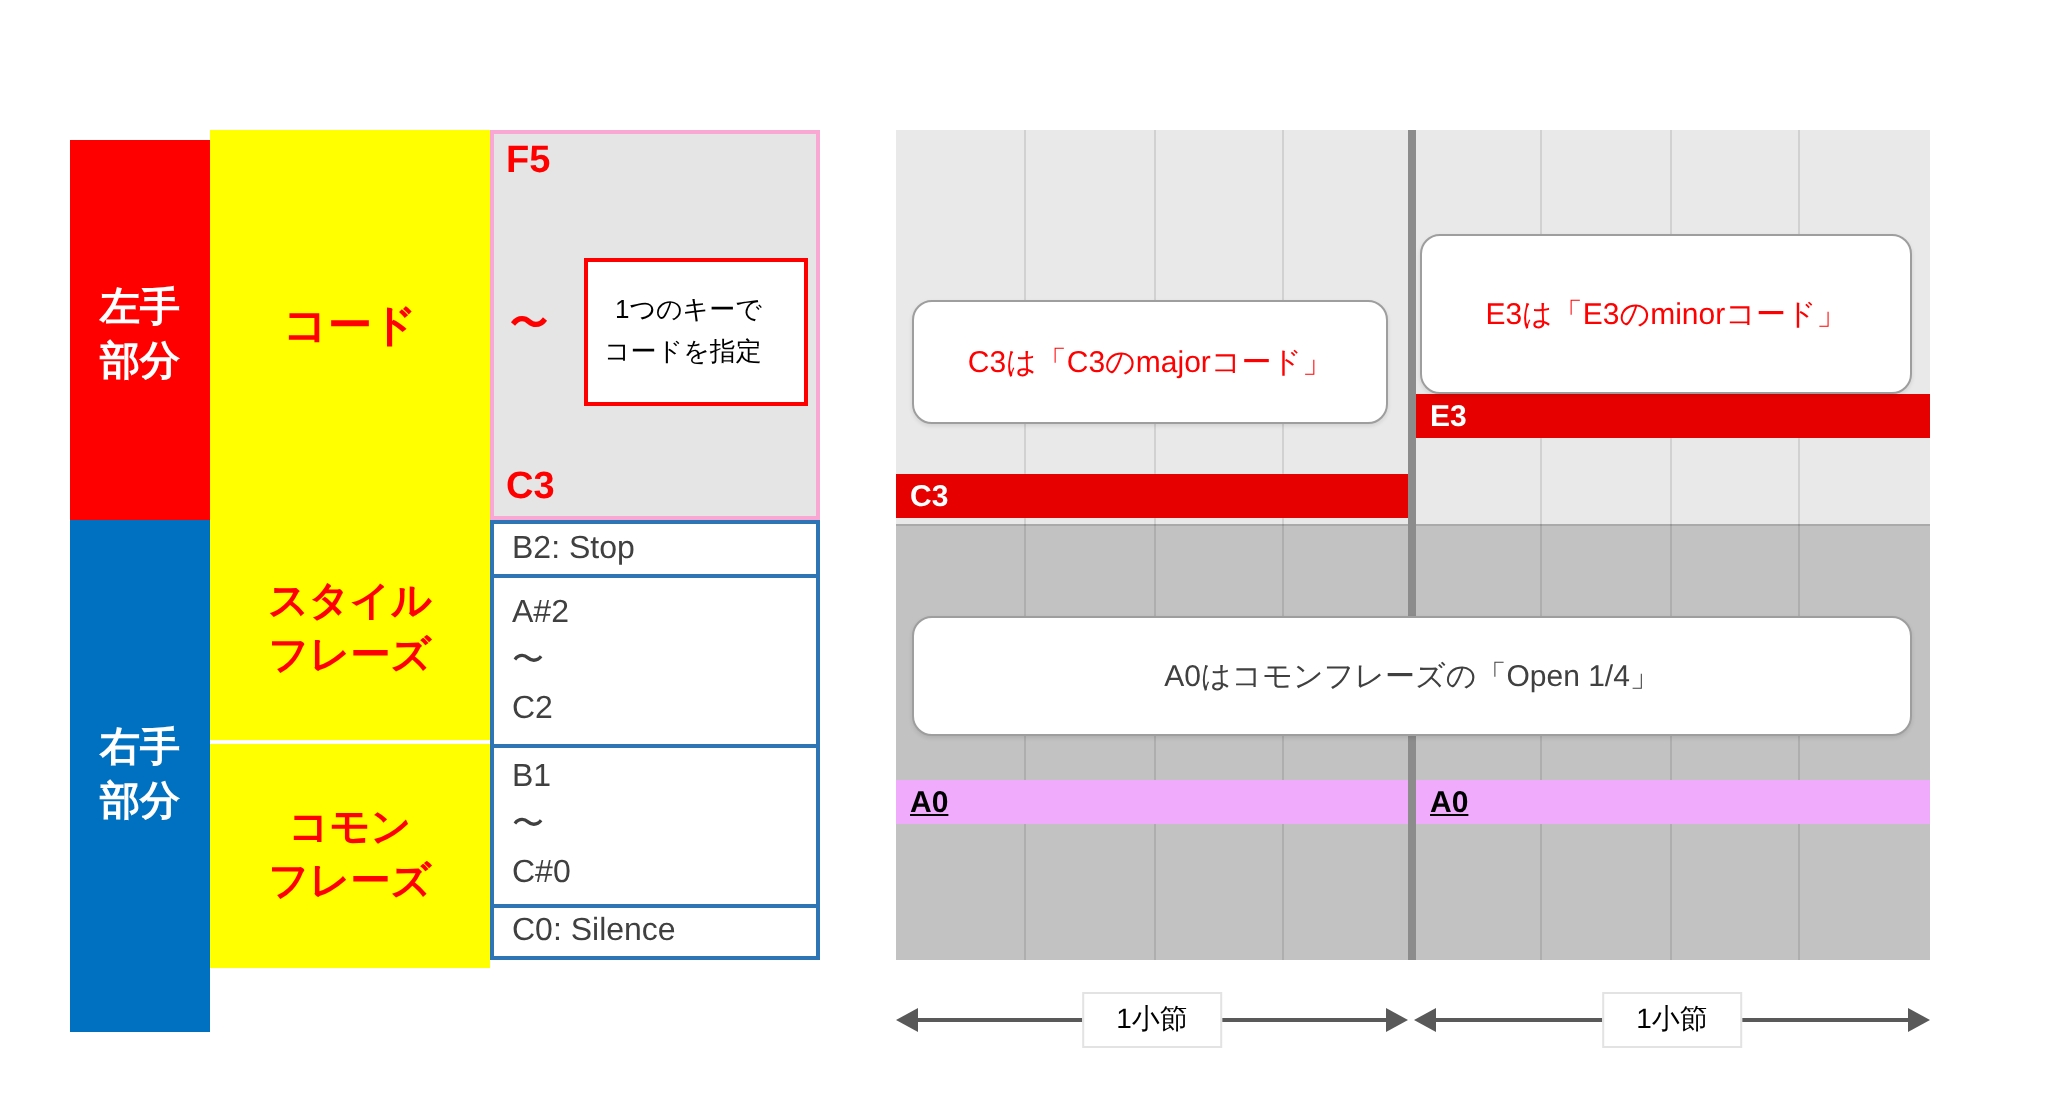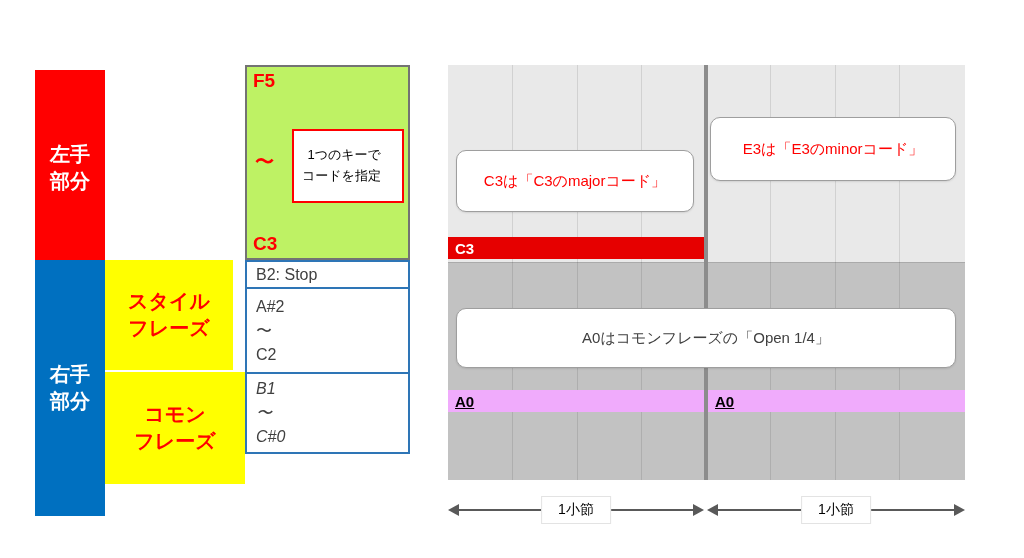--- a/index.html
+++ b/index.html
@@ -6,21 +6,21 @@
   html,body { background:#ffffff; }
   body { font-family:"Liberation Sans","DejaVu Sans",sans-serif; }
   #canvas { position:relative; width:1024px; height:558px; background:#ffffff; overflow:hidden; }
   .abs { position:absolute; }
   .preline { white-space:pre-line; }
 
   
   .cell { position:absolute; display:flex; align-items:center; justify-content:center; text-align:center; }
   .hand-cell { color:#ffffff; font-weight:bold; font-size:20px; line-height:1.35; }
   .cat-cell  { color:#ff0000; font-weight:bold; font-size:20px; line-height:1.35; }
-  .black-cell { position:absolute; background:#bef264; border:2px solid #737373; }
+  .black-cell { position:absolute; background:#e5e5e5; border:2px solid #f9a8d4; }
   .range-note { position:absolute; color:#ff0000; font-weight:bold; font-size:19px; }
   .key-callout { position:absolute; background:#ffffff; border:2px solid #ff0000;
                  display:flex; align-items:center; padding-left:8px;
                  font-size:13px; line-height:1.6; color:#000000; text-align:left; }
   .range-cell { position:absolute; left:245px; width:165px; background:#ffffff;
                 border:2px solid #2e75b6; color:#404040; font-size:16px;
                 display:flex; align-items:center; padding-left:9px; line-height:1.5; text-align:left; }
 
   
   .lane { position:absolute; left:0; width:517px; }
@@ -49,88 +49,97 @@
 </head>
 <body>
 
 <div id="canvas">
 
   <div class="cell hand-cell" style="left:35px;top:70px;width:70px;height:195px;background:#ff0000;">
     <span class="preline">左手
 部分</span>
   </div>
 
+  <div class="cell cat-cell" style="left:105px;top:65px;width:140px;height:195px;background:#ffff00;font-size:22px;">
+    <span>コード</span>
+  </div>
 
   <div class="black-cell" style="left:245px;top:65px;width:165px;height:195px;">
     <div class="range-note" style="left:6px;top:3px;">F5</div>
     <div class="range-note" style="left:8px;top:82px;">〜</div>
     <div class="range-note" style="left:6px;bottom:3px;">C3</div>
     <div class="key-callout" style="left:45px;top:62px;width:112px;height:74px;text-align:right;">
       <span class="preline">1つのキーで
 コードを指定</span>
     </div>
   </div>
 
   <div class="cell hand-cell" style="left:35px;top:260px;width:70px;height:256px;background:#0070c0;">
     <span class="preline">右手
 部分</span>
   </div>
 
-  <div class="cell cat-cell" style="left:105px;top:260px;width:128px;height:112px;background:#ffff00;border-bottom:2px solid #ffffff;">
+  <div class="cell cat-cell" style="left:105px;top:260px;width:140px;height:112px;background:#ffff00;border-bottom:2px solid #ffffff;">
     <span class="preline">スタイル
 フレーズ</span>
   </div>
 
   <div class="cell cat-cell" style="left:105px;top:372px;width:140px;height:112px;background:#ffff00;">
     <span class="preline">コモン
 フレーズ</span>
   </div>
 
   <div class="range-cell" style="top:260px;height:29px;text-align:center;">
     <span>B2: Stop</span>
   </div>
   <div class="range-cell" style="top:287px;height:87px;">
     <span class="preline">A#2
 〜
 C2</span>
   </div>
-  <div class="range-cell" style="top:372px;height:82px;font-style:italic;">
+  <div class="range-cell" style="top:372px;height:82px;">
     <span class="preline">B1
 〜
 C#0</span>
+  </div>
+  <div class="range-cell" style="top:452px;height:28px;">
+    <span>C0: Silence</span>
   </div>
 
   <div class="abs" style="left:448px;top:65px;width:517px;height:415px;">
 
     <div class="lane" style="top:0;height:197px;background:#e9e9e9;"></div>
     <div class="lane" style="top:197px;height:218px;background:#c2c2c2;border-top:1px solid rgba(0,0,0,0.12);"></div>
 
     <div class="gridline" style="left:64px;"></div>
     <div class="gridline" style="left:129px;"></div>
     <div class="gridline" style="left:193px;"></div>
     <div class="gridline" style="left:322px;"></div>
     <div class="gridline" style="left:387px;"></div>
     <div class="gridline" style="left:451px;"></div>
 
     <div class="abs" style="left:256px;top:0;width:4px;height:415px;background:#8c8c8c;"></div>
 
     <div class="note-bar bar-red" style="left:0;top:172px;width:256px;">
       <span>C3</span>
     </div>
+    <div class="note-bar bar-red" style="left:260px;top:132px;width:257px;">
+      <span>E3</span>
+    </div>
     <div class="note-bar bar-blue" style="left:0;top:325px;width:256px;">
       <span>A0</span>
     </div>
     <div class="note-bar bar-blue" style="left:260px;top:325px;width:257px;">
       <span>A0</span>
     </div>
 
     <div class="callout red-text" style="left:8px;top:85px;width:238px;height:62px;">
       <span>C3は「C3のmajorコード」</span>
     </div>
-    <div class="callout red-text" style="left:262px;top:52px;width:246px;height:64px;align-items:center;">
+    <div class="callout red-text" style="left:262px;top:52px;width:246px;height:80px;align-items:center;">
       <span>E3は「E3のminorコード」</span>
     </div>
     <div class="callout dark-text" style="left:8px;top:243px;width:500px;height:60px;">
       <span>A0はコモンフレーズの「Open 1/4」</span>
     </div>
   </div>
 
   <div class="measure-arrow" style="left:448px;top:496px;width:256px;">
     <div class="arrow-line"></div>
     <div class="arrow-head ah-left"></div>

